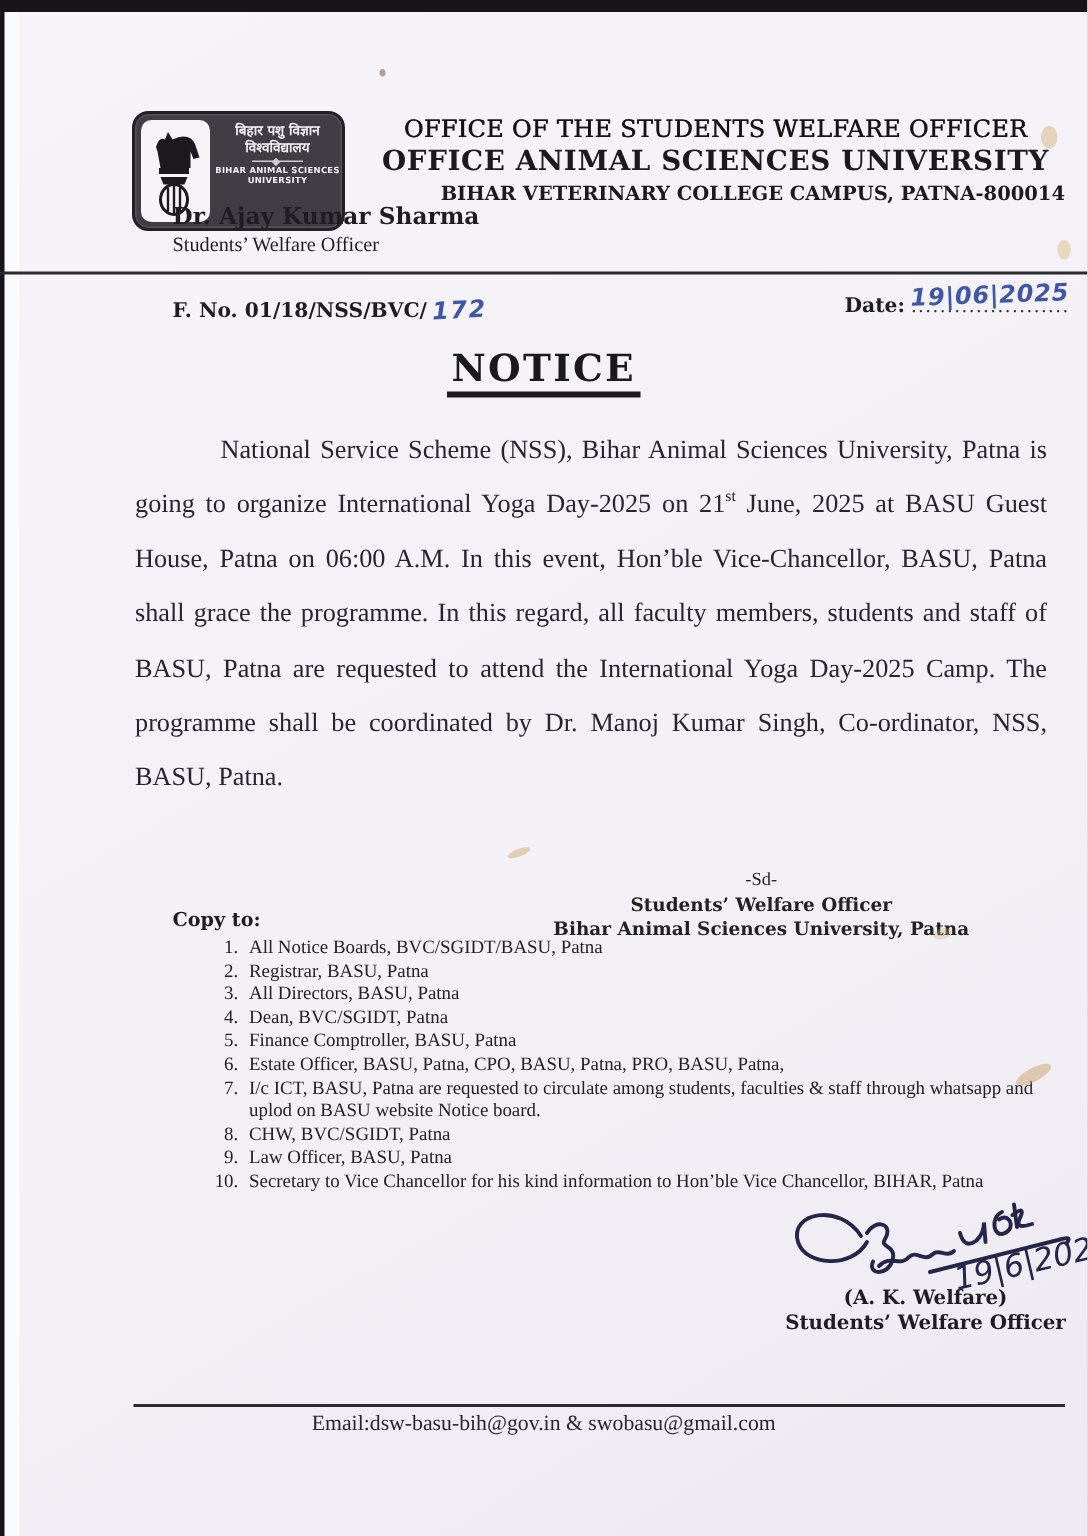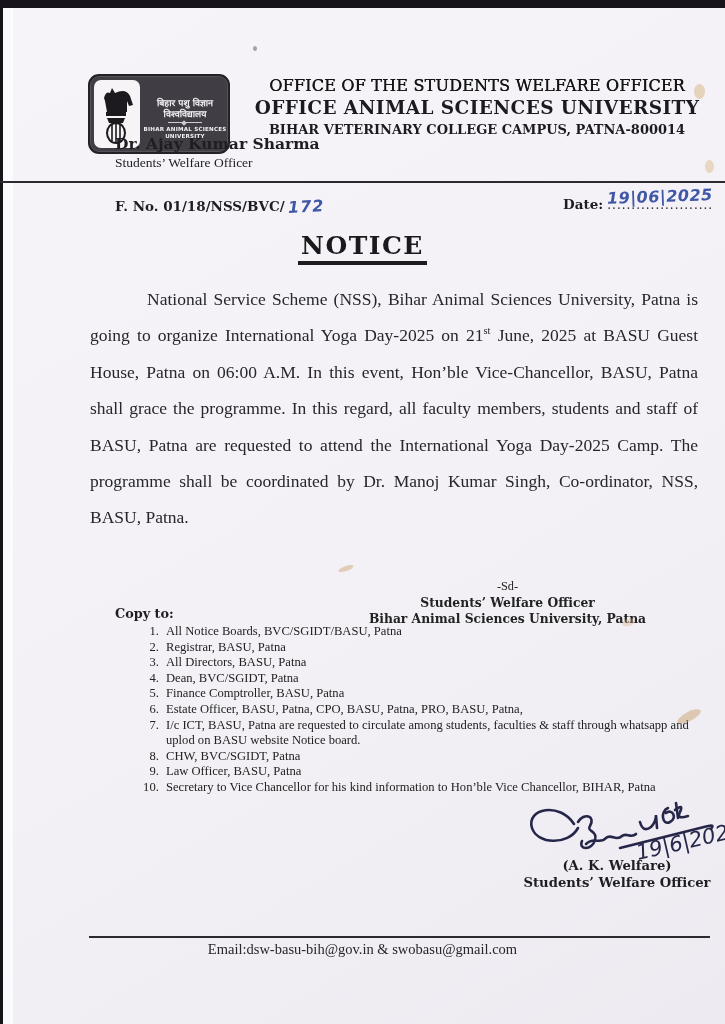--- a/index.html
+++ b/index.html
@@ -10,31 +10,31 @@
   }
   
   .edge-top{position:absolute;top:0;left:0;width:725px;height:8px;background:#17151b;}
   .edge-left{position:absolute;top:0;left:0;width:3px;height:1024px;background:#17151b;}
   .edge-left-light{position:absolute;top:8px;left:3px;width:10px;height:1016px;background:#fbfafc;}
 
   
   .logo{position:absolute;left:88px;top:74px;width:138px;height:76px;background:#403e44;
     border:2px solid #232126;border-radius:11px;display:flex;align-items:stretch;box-shadow:inset 0 0 0 1px #55525a;}
   .logo-left{width:46px;margin:4px 2px 4px 4px;background:#f6f4f7;border-radius:7px;display:flex;align-items:center;justify-content:center;}
-  .logo-right{flex:1;text-align:center;color:#f2f0f4;padding-top:22px;font-family:"DejaVu Sans",sans-serif;}
+  .logo-right{flex:1;text-align:center;color:#f2f0f4;padding-top:7px;font-family:"DejaVu Sans",sans-serif;}
   .logo-hindi{font-size:9px;line-height:10.5px;font-weight:bold;}
   .logo-divider{width:34px;height:0;border-top:1px solid #cfccd4;margin:3px auto 3px;position:relative;}
   .logo-divider:after{content:"";position:absolute;left:14px;top:-2px;width:4px;height:4px;background:#cfccd4;transform:rotate(45deg);}
   .logo-eng{font-size:5.6px;line-height:7px;font-weight:bold;letter-spacing:.2px;}
 
   .head-text{position:absolute;left:244px;top:76px;width:466px;text-align:center;font-family:"DejaVu Serif",serif;}
   .office-line{font-size:16px;font-weight:400;color:#141414;letter-spacing:.2px;
     text-shadow:.4px 0 0 #141414;}
   .univ-line{font-size:18.5px;font-weight:700;margin-top:2px;letter-spacing:.4px;color:#1b1b1f;}
-  .campus-line{font-size:13px;font-weight:700;margin-top:4px;color:#1b1b1f;}
+  .campus-line{font-size:13px;font-weight:700;margin-top:4px;color:#1b1b1f;text-align:right;}
 
   .officer{position:absolute;left:115px;top:134px;}
   .officer-name{font-size:15.5px;font-weight:bold;font-family:"DejaVu Serif",serif;}
   .officer-desig{font-size:13.5px;margin-top:2px;}
   .rule-full{position:absolute;left:0;top:181px;width:725px;height:2px;background:#2b2b2f;}
 
   
   .fno{position:absolute;left:115px;top:196px;font-size:13.5px;font-weight:bold;font-family:"DejaVu Serif",serif;}
   .hw{font-family:"DejaVu Sans",sans-serif;font-style:italic;color:#3f57a6;}
   .fno .hw{display:inline-block;font-size:16px;transform:rotate(-3deg) translateY(1px);margin-left:3px;letter-spacing:1px;}

